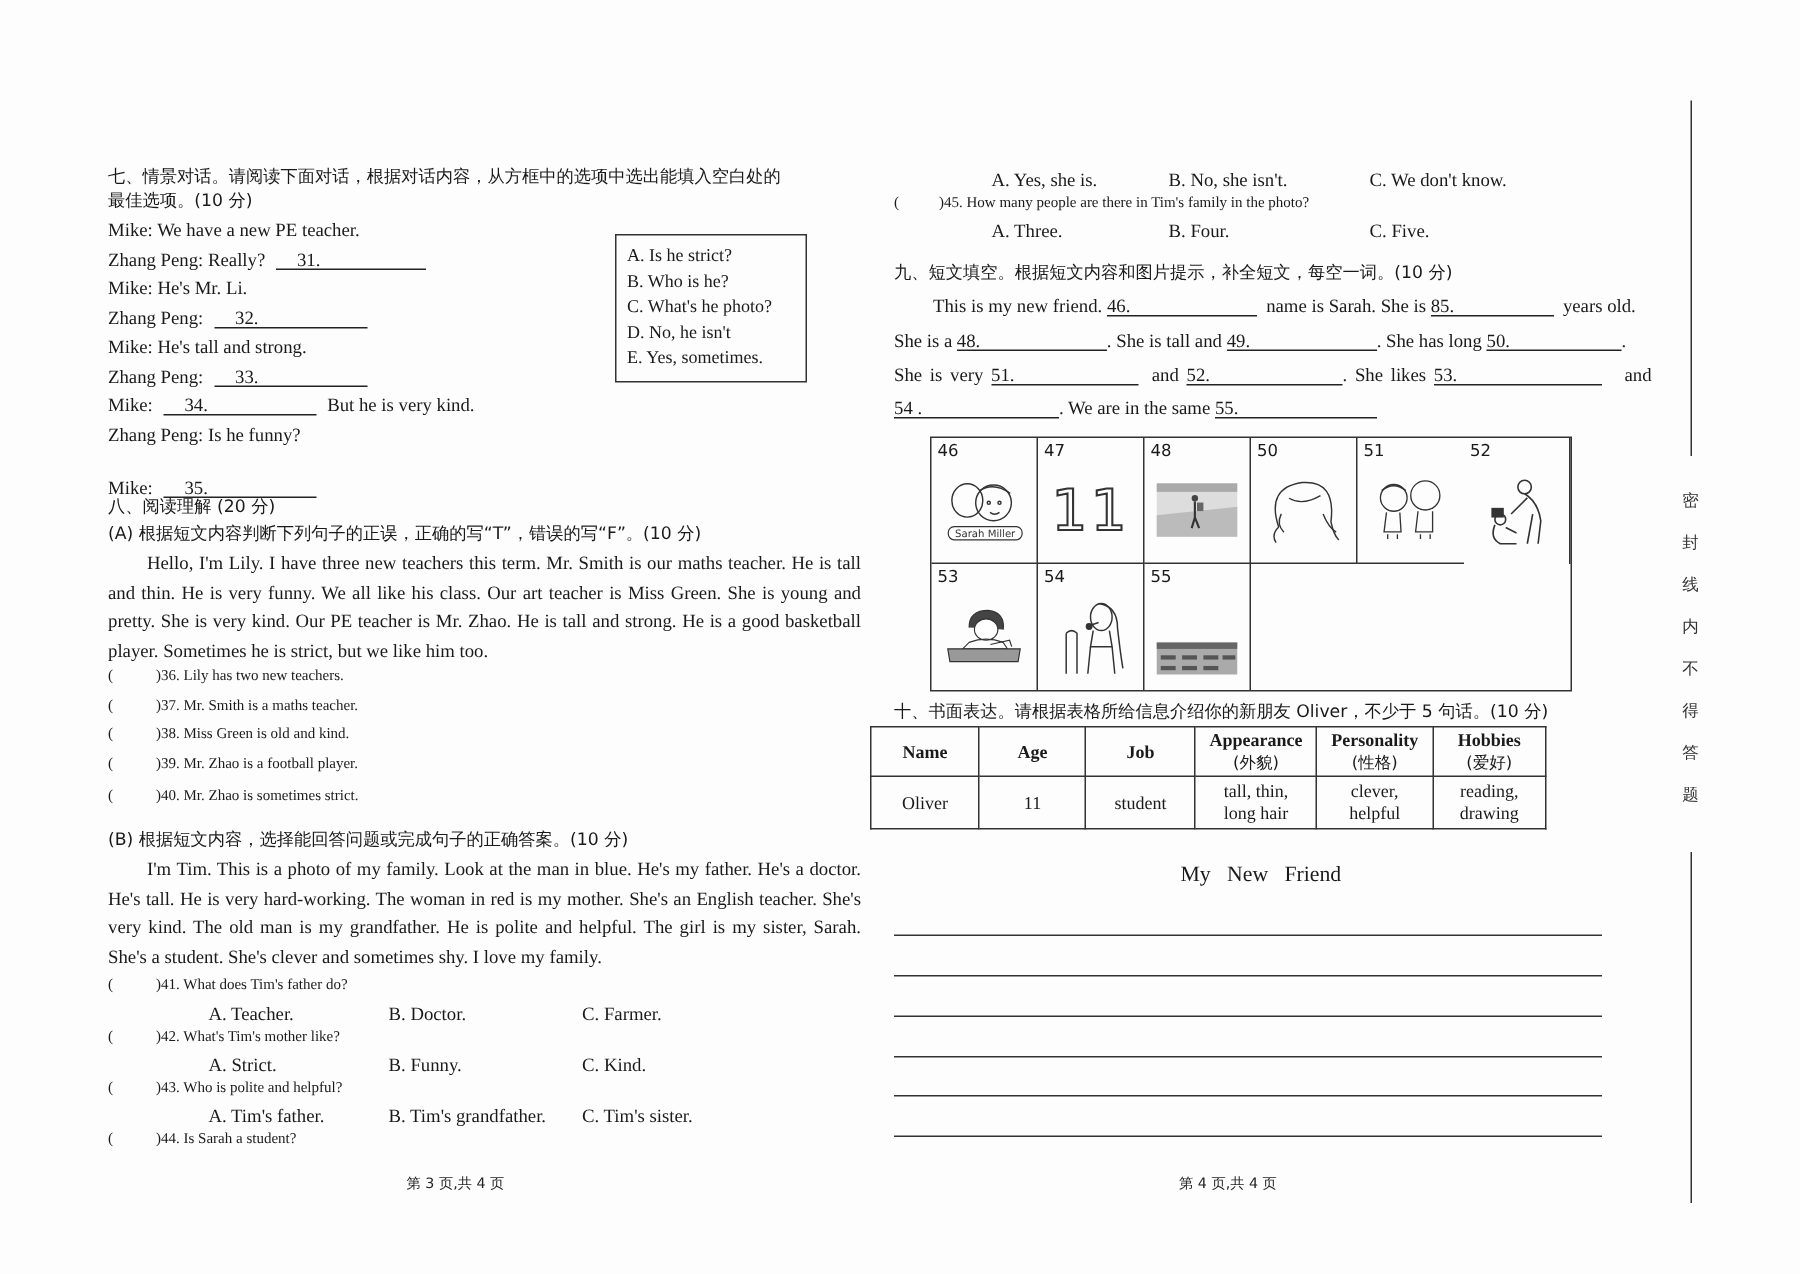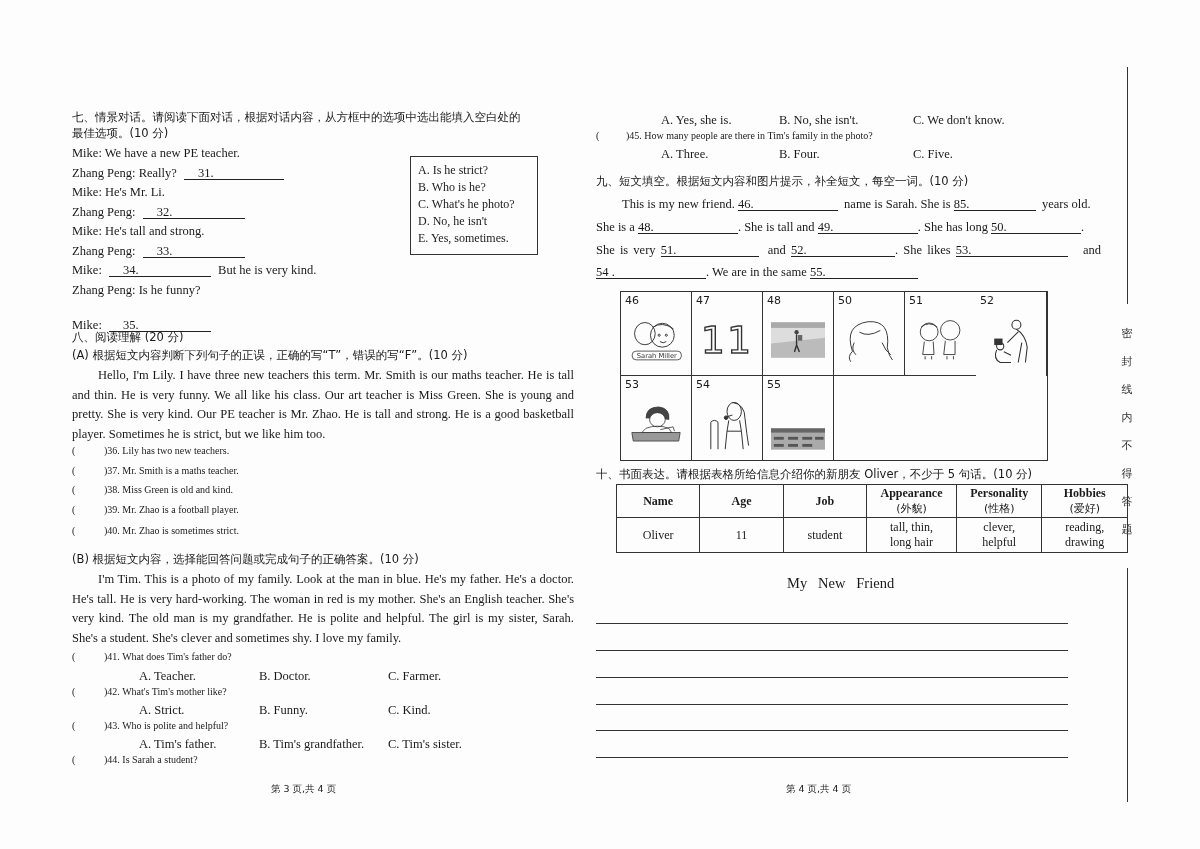--- a/index.html
+++ b/index.html
@@ -14,21 +14,21 @@
   .q { position:absolute; white-space:nowrap; font-size:10px; }
   .q .paren { display:inline-block; width:32px; }
   .opts { position:absolute; white-space:nowrap; font-size:12.5px; }
   .opts span { position:absolute; }
   .grid { position:absolute; left:620px; top:291px; width:428px; height:170px; border:1px solid #333; box-sizing:border-box; display:grid; grid-template-columns:repeat(6,1fr); grid-template-rows:1fr 1fr; }
   .cell { border-right:1px solid #333; border-bottom:1px solid #333; position:relative; font-family:"DejaVu Sans", sans-serif; font-size:11px; }
   .cell:nth-child(5n) { border-right:none; }
   .cell:nth-child(n+6) { border-bottom:none; }
   .cell .num { position:absolute; left:4px; top:2px; }
   .cell .pic { position:absolute; left:8px; right:8px; top:18px; bottom:6px; display:flex; align-items:center; justify-content:center; }
-  table.info { position:absolute; left:616px; top:484px; width:512px; border-collapse:collapse; font-size:12px; }
+  table.info { position:absolute; left:580px; top:484px; width:451px; border-collapse:collapse; font-size:12px; }
   table.info td, table.info th { border:1px solid #333; text-align:center; padding:0 2px; line-height:15px; }
   table.info th { height:32px; font-weight:bold; }
   table.info td { height:34px; }
   .sub { font-weight:normal; font-family:"DejaVu Sans", sans-serif; font-size:11px; }
   .wline { position:absolute; left:596px; width:472px; height:0; border-top:1.3px solid #333; }
   .rule { position:absolute; left:1127px; width:0; border-left:1.5px solid #333; }
   .vtext { position:absolute; left:1119px; top:320px; width:16px; font-family:"DejaVu Sans", sans-serif; font-size:11px; color:#333; text-align:center; }
   .vtext span { display:block; height:28px; line-height:28px; }
   .footer { position:absolute; font-family:"DejaVu Sans", sans-serif; font-size:9.5px; color:#222; }
 </style>

